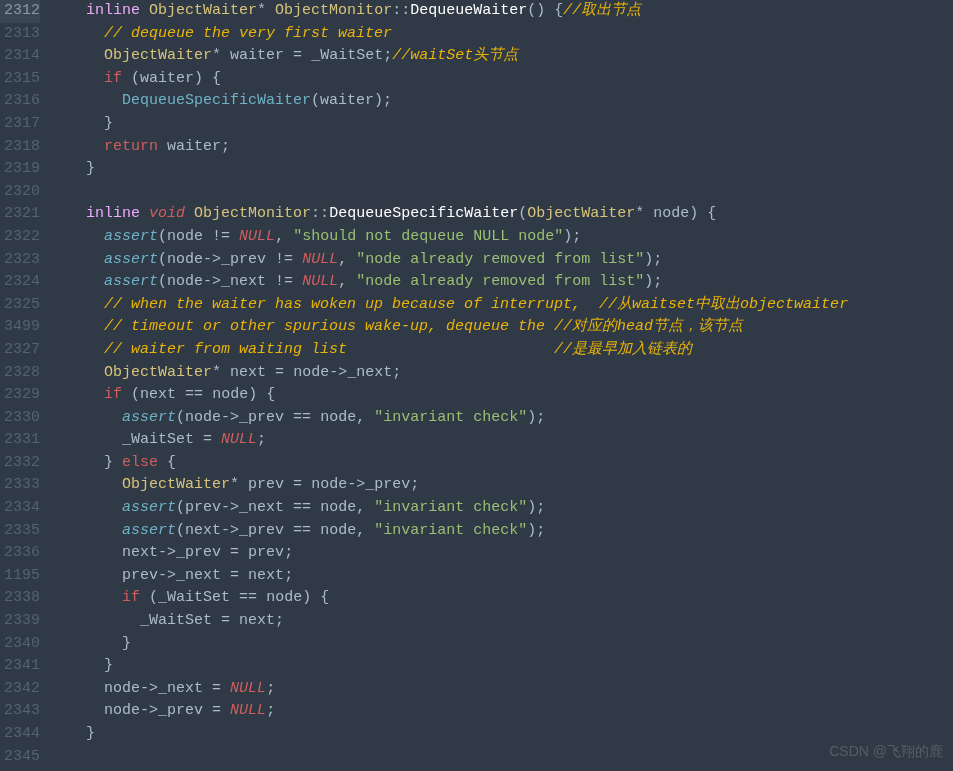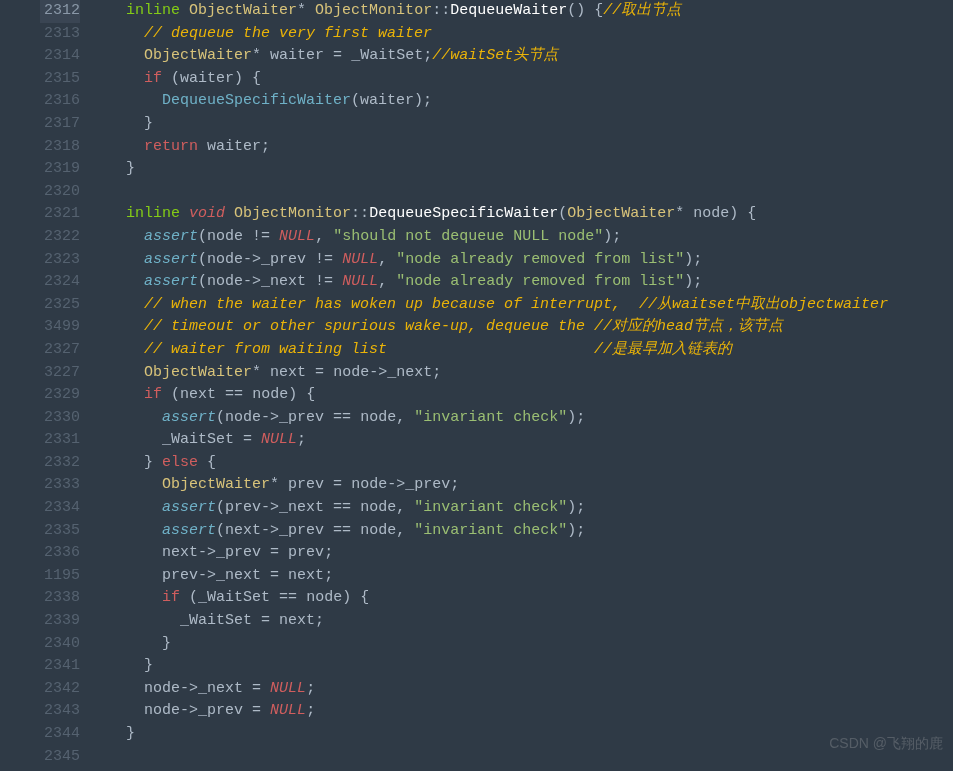--- a/index.html
+++ b/index.html
@@ -10,56 +10,55 @@
     font-size: 15px;
     line-height: 22.6px;
     color: #aebac7;
     width: 953px;
     height: 771px;
     overflow: hidden;
     position: relative;
   }
   .editor {
     display: flex;
-    margin-left: 40px;
   }
   .gutter {
     background: #2f3a46;
     text-align: right;
     padding-right: 8px;
     color: #556270;
     user-select: none;
     flex-shrink: 0;
     width: 40px;
   }
   .gutter .current {
     background: #3a4553;
     color: #8a98a8;
   }
   .code {
     padding-left: 20px;
     white-space: pre;
   }
-  .k-inline   { color: #84cc16; }
+  .k-inline   { color: #f0abfc; }
   .k-void     { color: #d05e5e; font-style: italic; }
   .type       { color: #d8c37a; }
   .fn-def     { color: #ffffff; }
   .call       { color: #6fb1c7; }
   .id         { color: #aebac7; }
   .kw         { color: #d05e5e; text-align: center; }
   .assert     { color: #6fb1c7; font-style: italic; }
   .null       { color: #d05e5e; font-style: italic; }
   .str        { color: #9bbf73; }
   .comment    { color: #eab308; font-style: italic; }
   .op         { color: #aebac7; }
   .punct      { color: #aebac7; }
   .watermark {
     position: absolute;
     right: 10px;
-    bottom: 16px;
+    bottom: 8px;
     color: rgba(200,200,200,0.25);
     font-family: sans-serif;
     font-size: 14px;
   }
 </style>
 </head>
 <body>
 
 <div class="editor">
   <div class="gutter" id="gutter">
@@ -72,21 +71,21 @@
       <div>2318</div>
       <div>2319</div>
       <div>2320</div>
       <div>2321</div>
       <div>2322</div>
       <div>2323</div>
       <div>2324</div>
       <div>2325</div>
       <div>3499</div>
       <div>2327</div>
-      <div>3227</div>
+      <div>2328</div>
       <div>2329</div>
       <div>2330</div>
       <div>2331</div>
       <div>2332</div>
       <div>2333</div>
       <div>2334</div>
       <div>2335</div>
       <div>2336</div>
       <div>1195</div>
       <div>2338</div>

